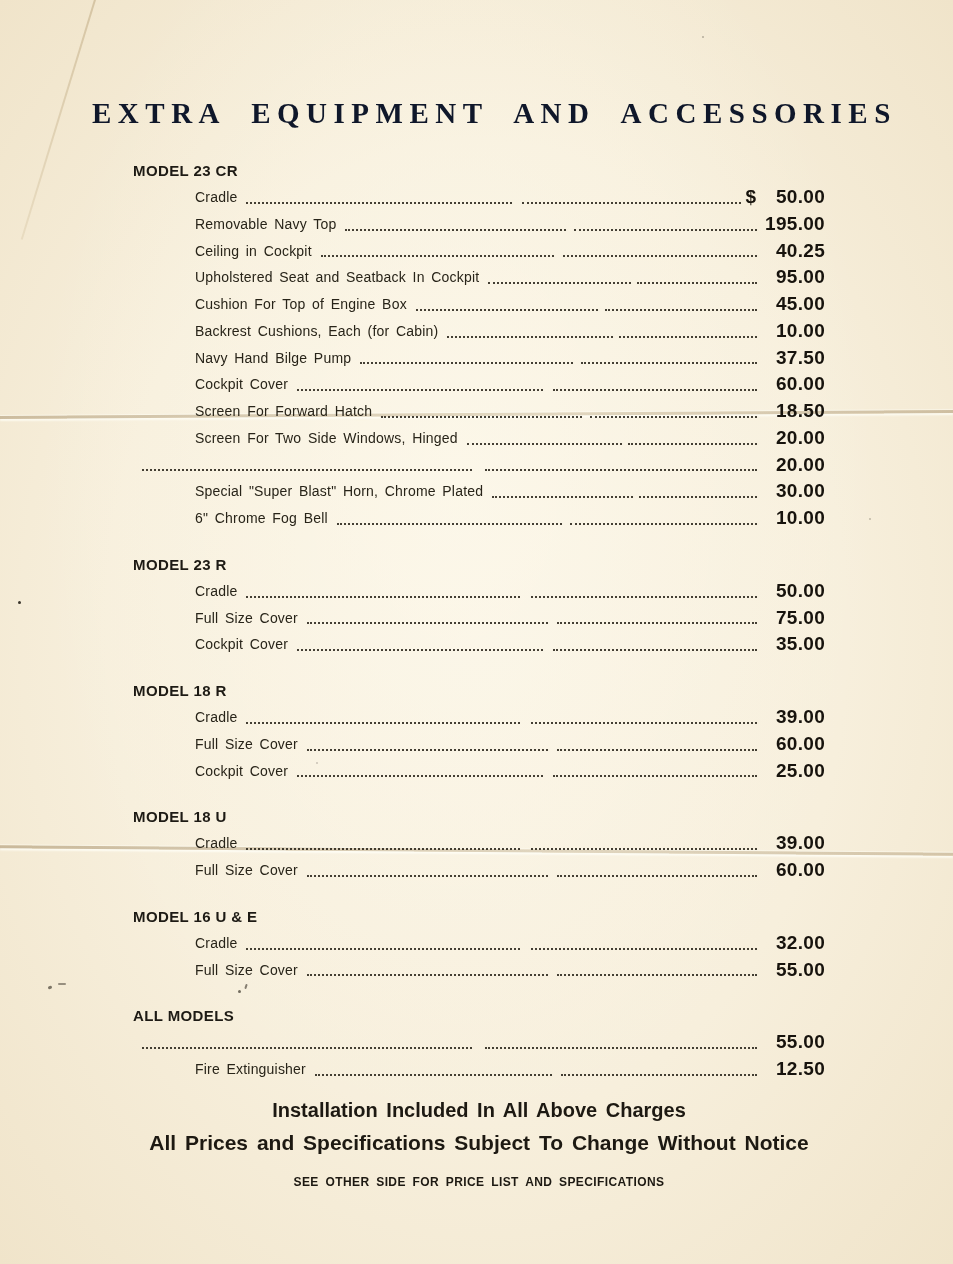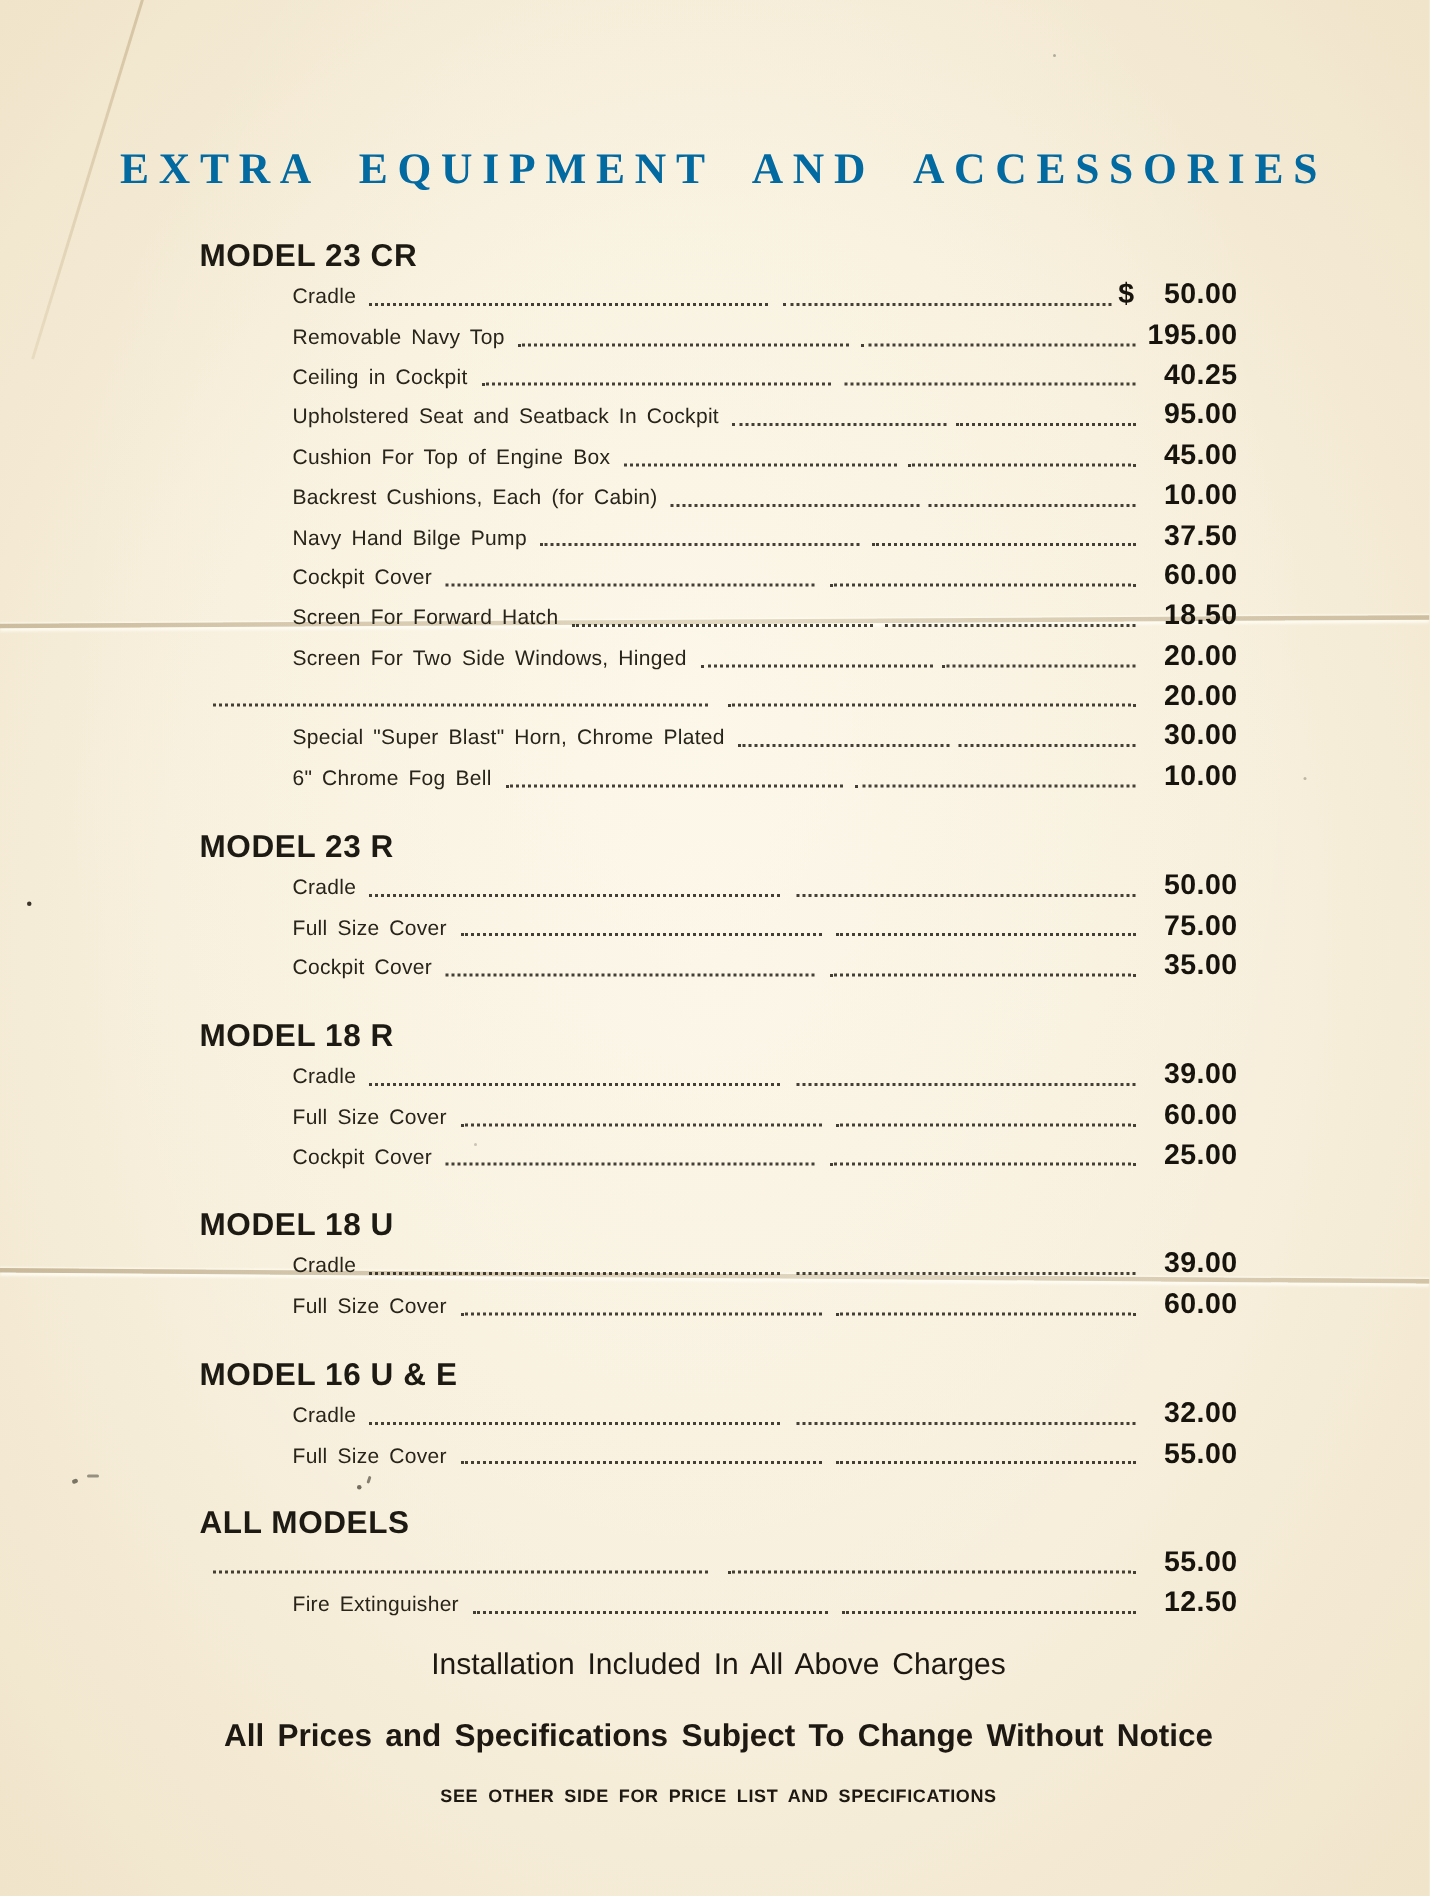--- a/index.html
+++ b/index.html
@@ -35,32 +35,32 @@
   .mark-dot1 { left:18px; top:601px; width:3px; height:3px; }
   .mark-p1 { left:48px; top:986px; width:4px; height:3px; opacity:.65; border-radius:2px; transform:rotate(-20deg); }
   .mark-p2 { left:58px; top:983px; width:8px; height:2px; opacity:.5; border-radius:2px; }
   .mark-p3 { left:238px; top:990px; width:3px; height:3px; opacity:.7; }
   .mark-p4 { left:245px; top:984px; width:2px; height:5px; opacity:.6; border-radius:1px; transform:rotate(18deg); }
   .speck1 { left:702px; top:36px; width:2px; height:2px; opacity:.35; }
   .speck2 { left:869px; top:518px; width:2px; height:2px; opacity:.3; }
   .speck3 { left:316px; top:762px; width:2px; height:2px; opacity:.25; }
 
   .page-title {
-    position:absolute; top:97px; left:80px;
+    position:absolute; top:97px; left:92px;
     font-family:"Liberation Serif", serif;
-    font-weight:700; font-size:29px; color:#0369a1;
+    font-weight:700; font-size:29px; color:#0f172a;
     letter-spacing:6.5px; word-spacing:13px; white-space:nowrap;text-align:right;
   }
   .content {
     position:absolute; left:133px; right:128px; top:158px;
     color:#232019;
   }
   .model-section + .model-section { margin-top:20px; }
   .section-header {
-    font-weight:700; font-size:21px; line-height:26px;
+    font-weight:700; font-size:15px; line-height:26px;
     letter-spacing:0.4px; color:#1d1a14; white-space:nowrap;
   }
   .row { display:flex; height:26.75px; }
   .item-label {
     font-size:14px; line-height:26.75px; white-space:nowrap;
     letter-spacing:0.2px; word-spacing:2.5px; color:#282419;
     padding-left:62px;
   }
   .leader { flex:1 1 auto; position:relative; min-width:20px; }
   .leader::before, .leader::after {
@@ -71,21 +71,21 @@
   .leader::after  { left:56%; right:4px; }
   .price {
     font-size:19px; line-height:26.75px; font-weight:700;
     white-space:nowrap; color:#17130d; display:flex; align-items:baseline;
   }
   .currency { margin-right:5px; }
   .currency:empty { margin:0; }
   .price-val { min-width:64px; text-align:right; letter-spacing:0.3px; }
 
   .footer { margin-top:16px; text-align:center; color:#1d1912; }
-  .footer-line1 { font-size:20px; font-weight:400; word-spacing:3px; margin-bottom:24px; }
+  .footer-line1 { font-size:20px; font-weight:700; word-spacing:3px; margin-bottom:9px; }
   .footer-line2 { font-size:21px; font-weight:700; word-spacing:3px; margin-bottom:20px; }
   .footer-line3 { font-size:12px; font-weight:700; letter-spacing:0.4px; word-spacing:3px; }
 </style>
 </head>
 <body>
 
 <div class="paper"></div>
 
 <div class="crease crease-d1"></div>
 <div class="crease crease-h1"></div>

